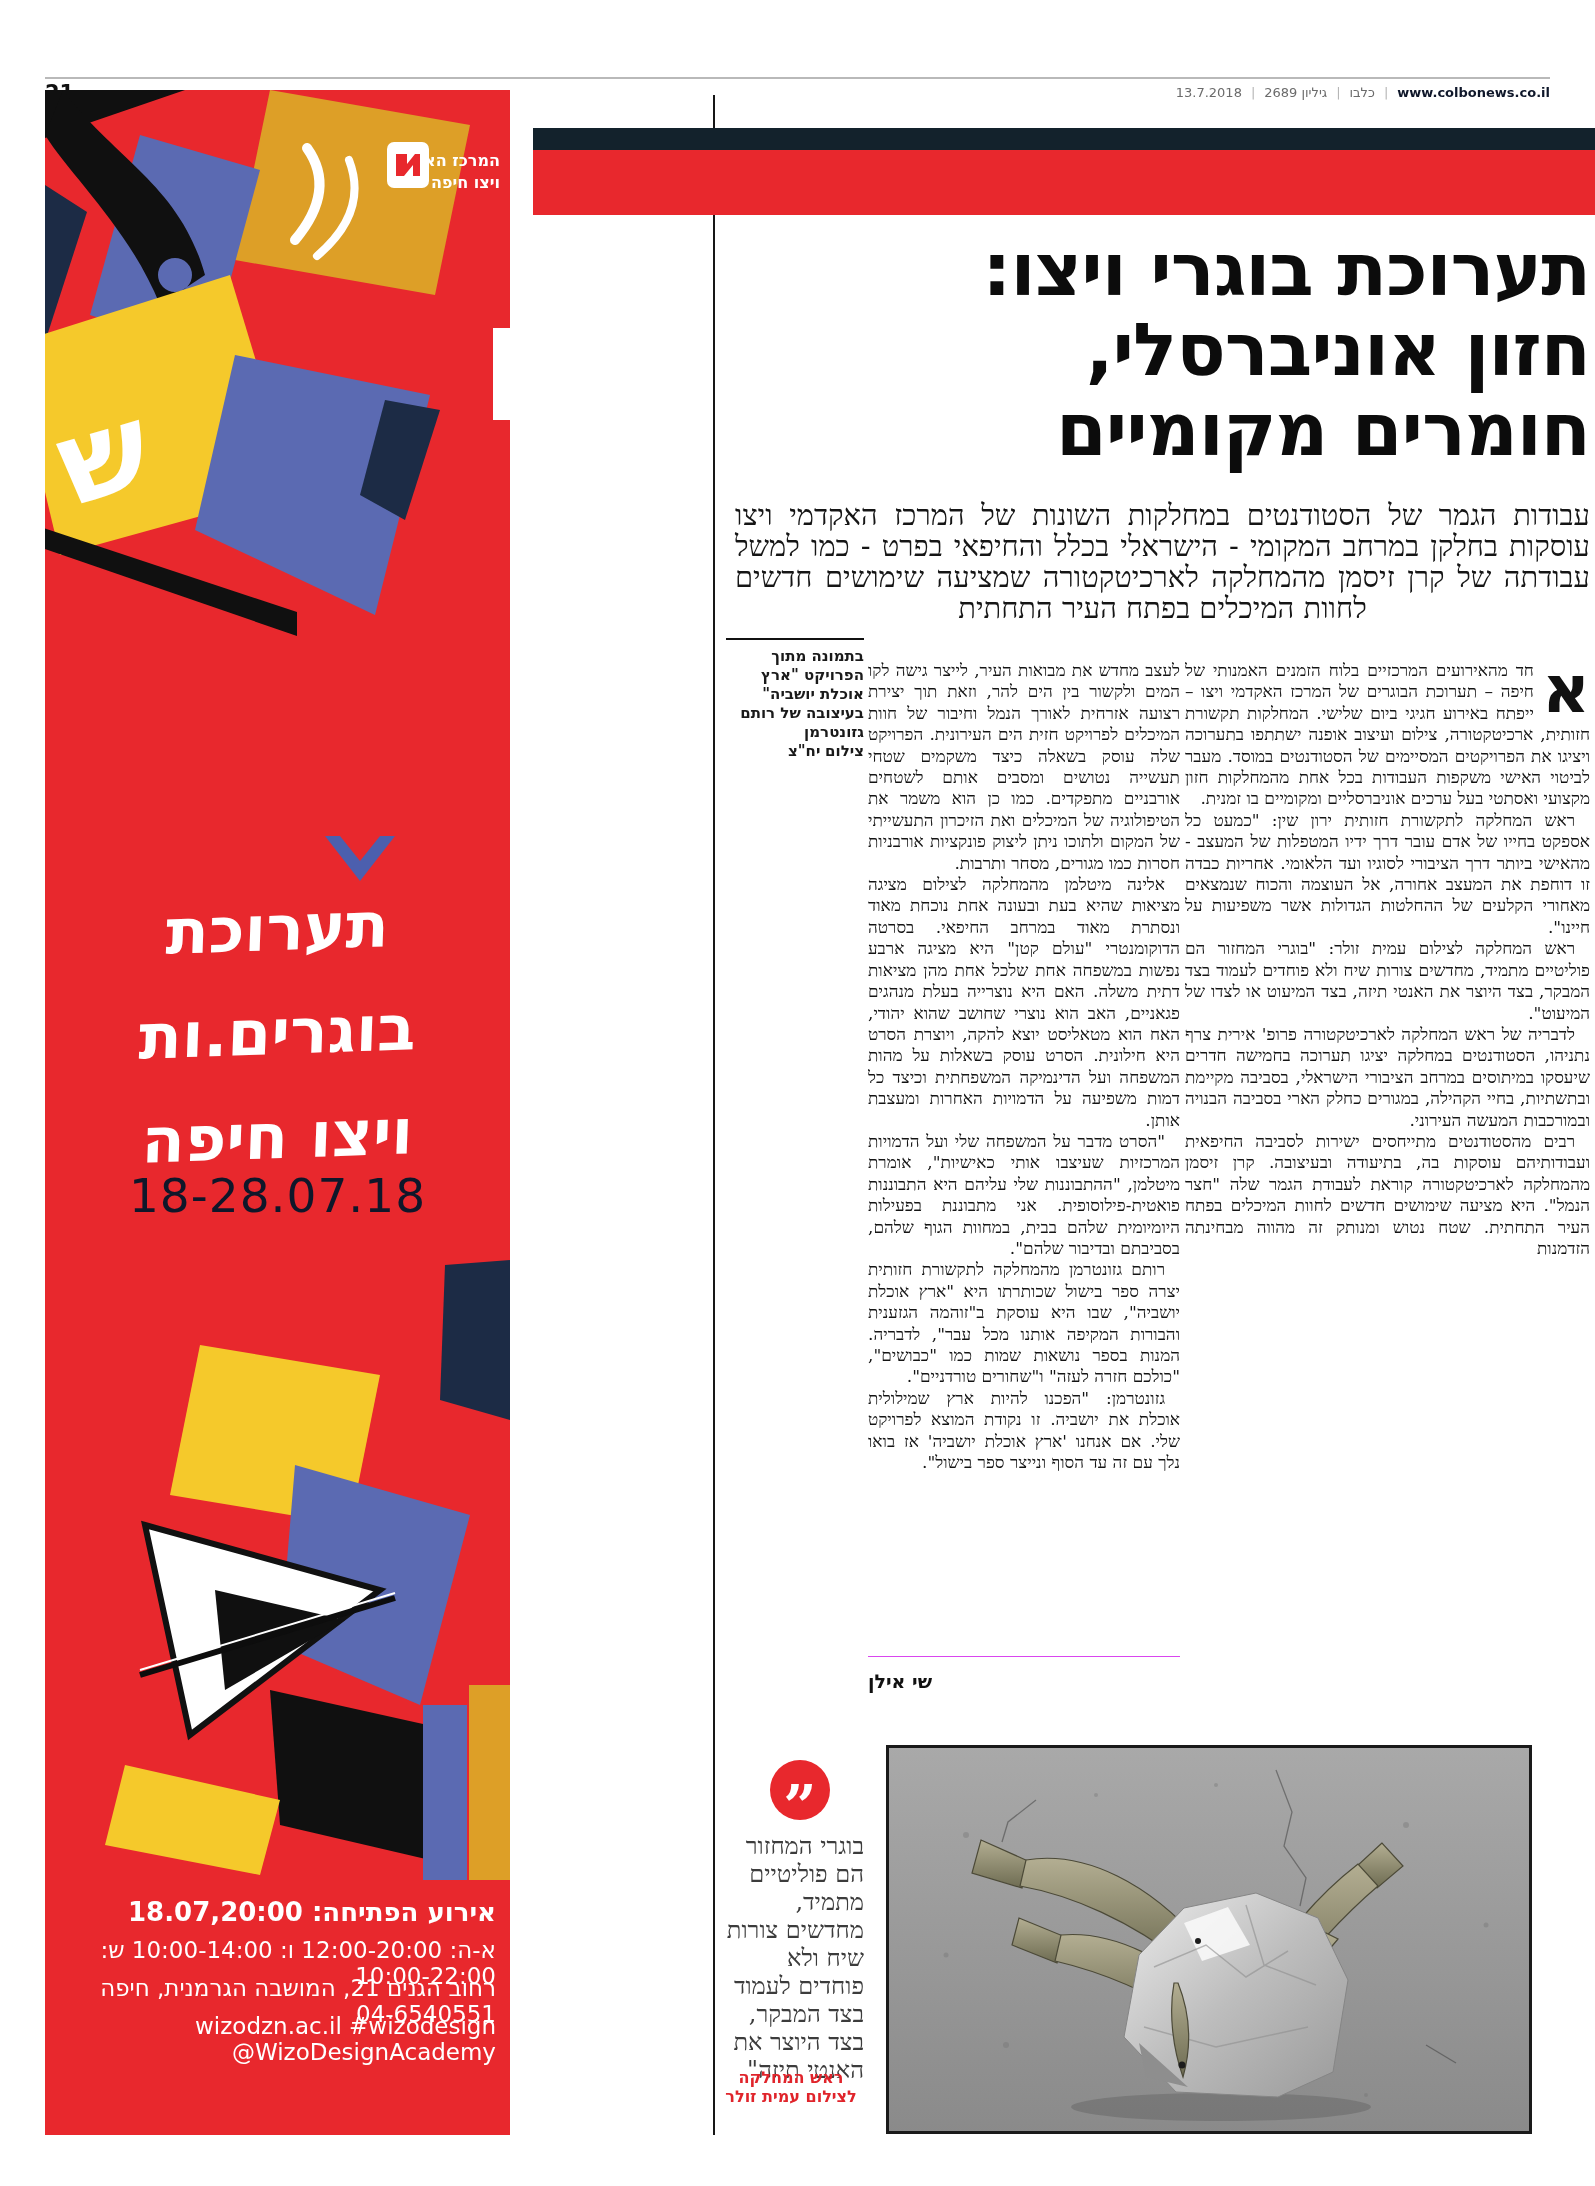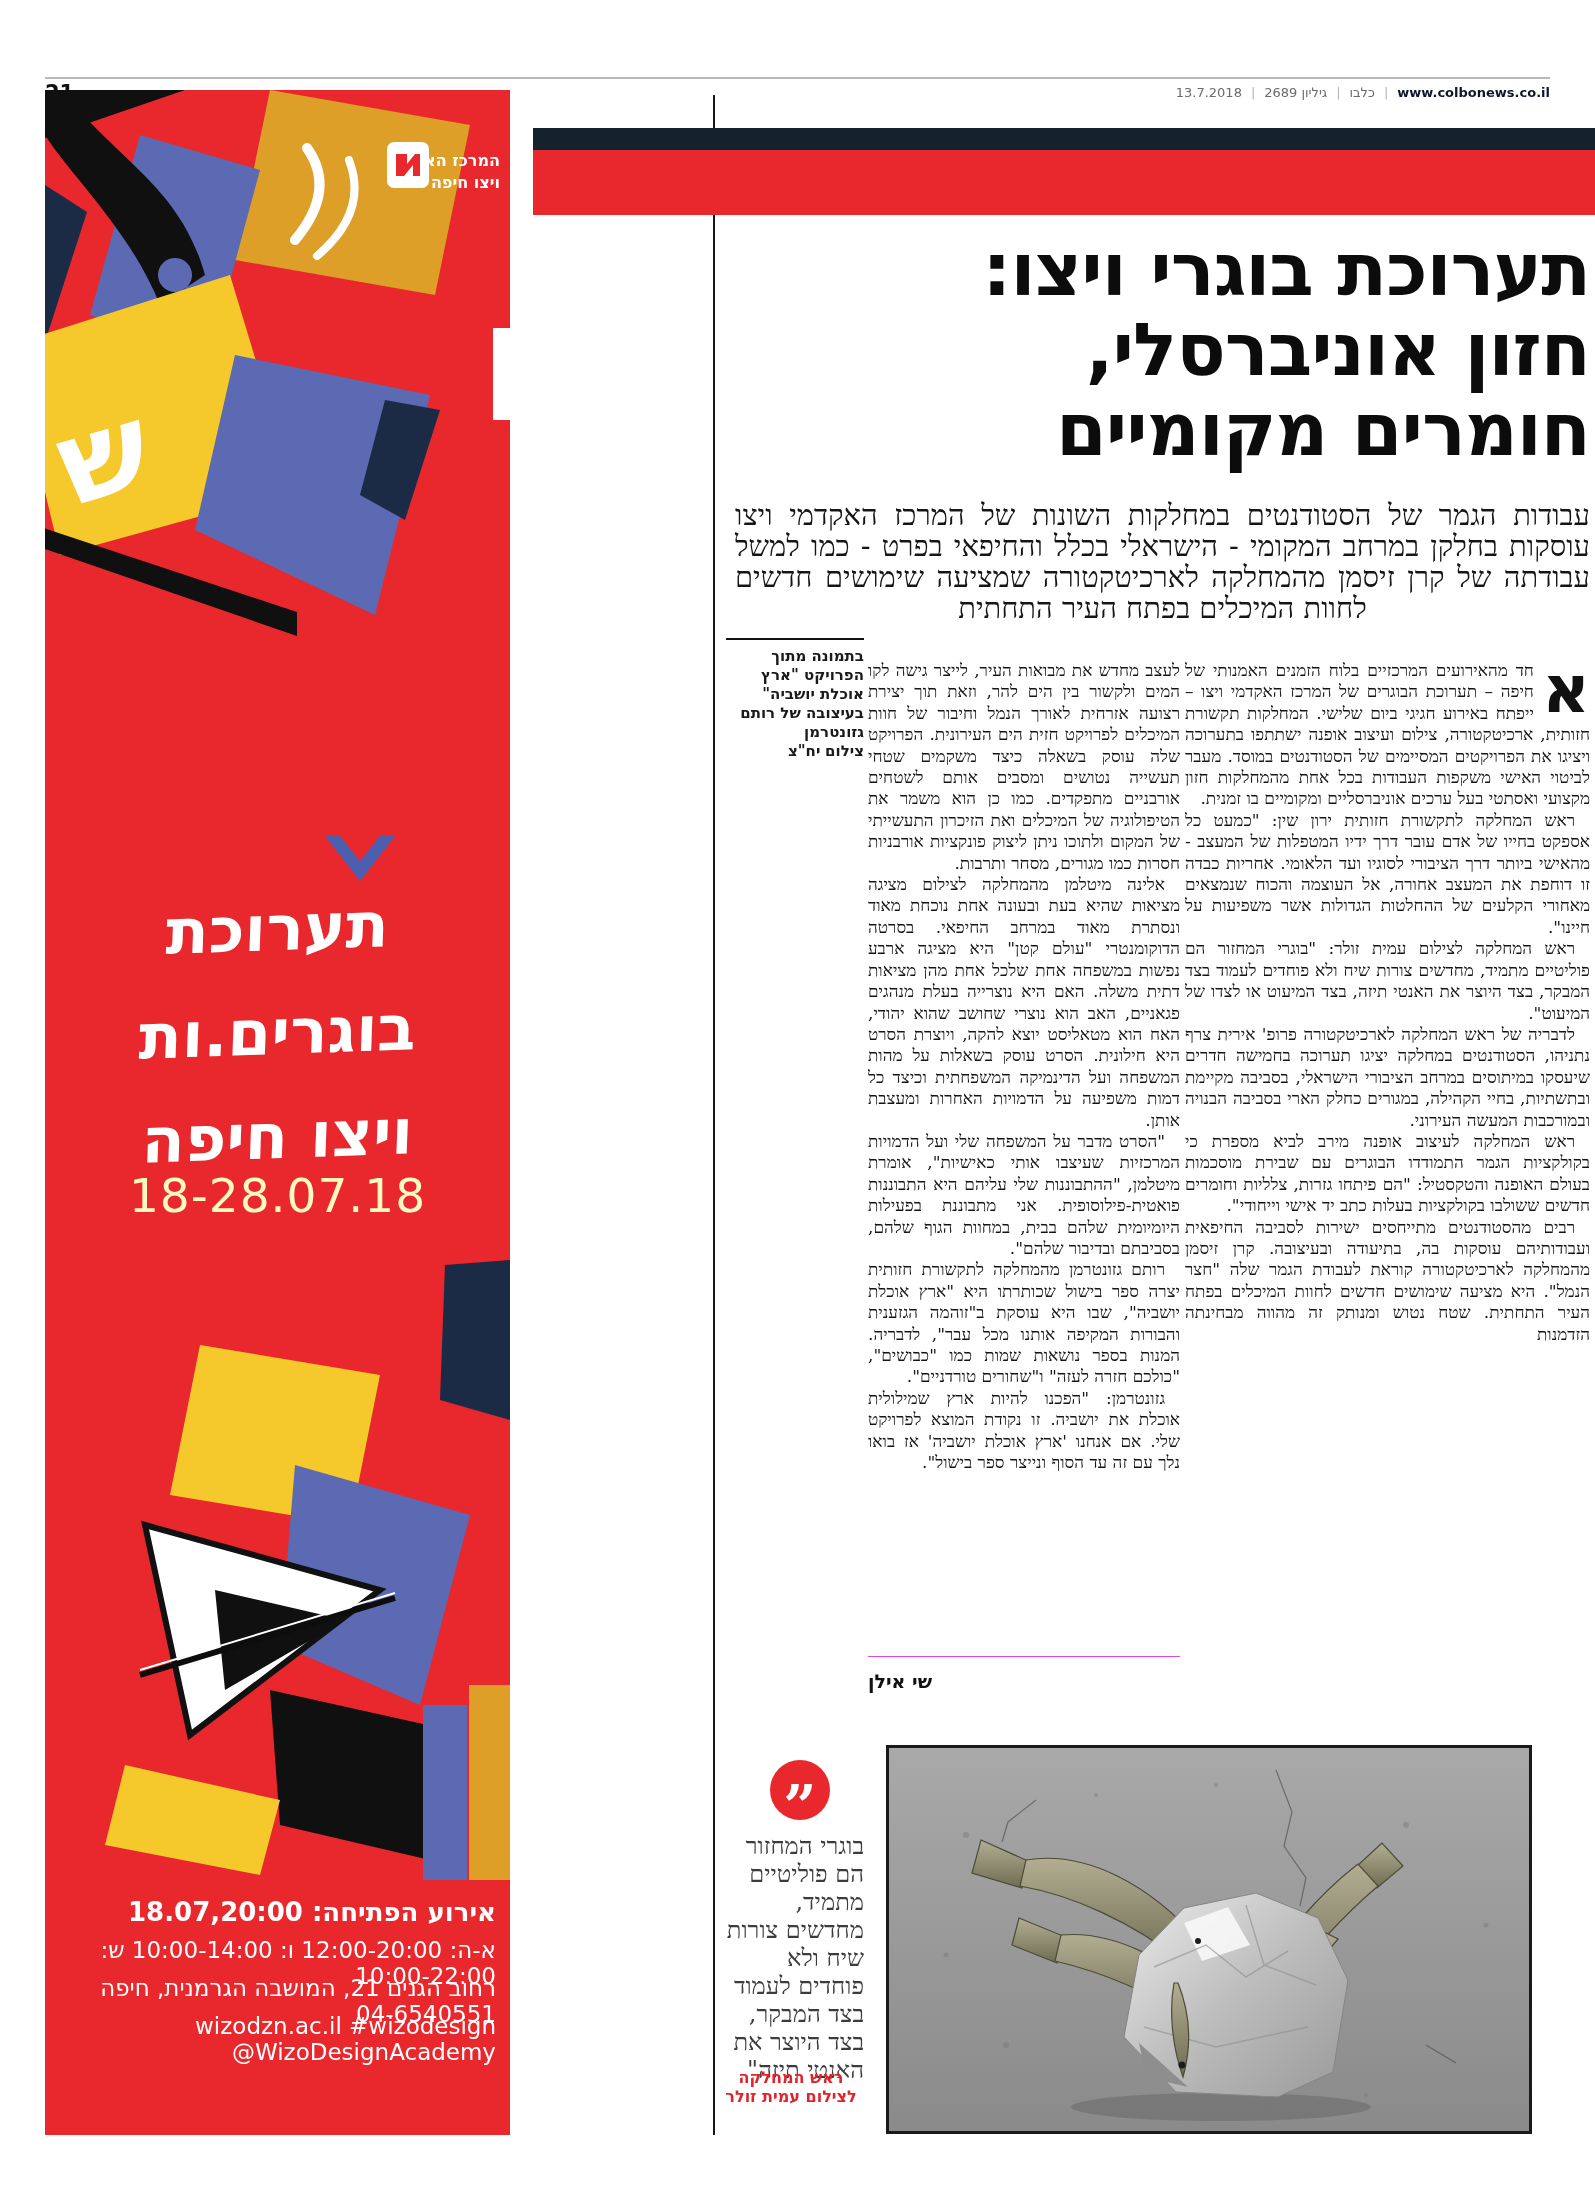--- a/index.html
+++ b/index.html
@@ -15,21 +15,21 @@
   #masthead .url{color:#0f172a;font-weight:bold;direction:ltr;}
   #masthead .sep{color:#b5b5b5;}
 
   
   #ad{left:45px;top:90px;width:465px;height:2045px;background:#e8282d;overflow:hidden;}
   #ad svg{position:absolute;display:block;}
   #ad-logo{position:absolute;top:52px;right:10px;z-index:5;display:flex;flex-direction:column;align-items:flex-end;}
   #ad-logo .txt{color:#fff;font-size:16px;font-weight:bold;line-height:1.35;text-align:right;margin-top:8px;}
   .ad-title{position:absolute;width:100%;text-align:center;color:#fff;font-weight:800;
             font-size:63px;transform:rotate(-2deg) skewX(-4deg);z-index:4;white-space:nowrap;}
-  #ad-date{position:absolute;top:1078px;width:100%;text-align:center;color:#fef9c3;font-size:47px;
+  #ad-date{position:absolute;top:1078px;width:100%;text-align:center;color:#0f172a;font-size:47px;
            letter-spacing:1px;direction:ltr;z-index:4;}
   .ad-info{position:absolute;width:100%;padding-left:14px;padding-right:14px;box-sizing:border-box;
            text-align:right;color:#fff;z-index:4;}
   #ad-info-1{top:1807px;font-size:26px;font-weight:bold;margin-left:28px;}
   #ad-info-2{top:1847px;font-size:23px;}
   #ad-info-3{top:1885px;font-size:23px;}
   #ad-info-4{top:1923px;font-size:23px;direction:ltr;text-align:right;}
 
   
   #article-divider{left:713px;top:95px;width:2px;height:2040px;background:#161616;}
@@ -169,21 +169,20 @@
   </div>
 
   <div class="abs bodycol" id="col-right">
     <p class="first">
       <span class="dropcap">א</span>
       <span>חד מהאירועים המרכזיים בלוח הזמנים האמנותי של חיפה – תערוכת הבוגרים של המרכז האקדמי ויצו – ייפתח באירוע חגיגי ביום שלישי. המחלקות תקשורת חזותית, ארכיטקטורה, צילום ועיצוב אופנה ישתתפו בתערוכה ויציגו את הפרויקטים המסיימים של הסטודנטים במוסד. מעבר לביטוי האישי משקפות העבודות בכל אחת מהמחלקות חזון מקצועי ואסתטי בעל ערכים אוניברסליים ומקומיים בו זמנית.</span>
     </p>
     <p>ראש המחלקה לתקשורת חזותית ירון שין: "כמעט כל אספקט בחייו של אדם עובר דרך ידיו המטפלות של המעצב - מהאישי ביותר דרך הציבורי לסוגיו ועד הלאומי. אחריות כבדה זו דוחפת את המעצב אחורה, אל העוצמה והכוח שנמצאים מאחורי הקלעים של ההחלטות הגדולות אשר משפיעות על חיינו".</p>
     <p>ראש המחלקה לצילום עמית זולר: "בוגרי המחזור הם פוליטיים מתמיד, מחדשים צורות שיח ולא פוחדים לעמוד בצד המבקר, בצד היוצר את האנטי תיזה, בצד המיעוט או לצדו של המיעוט".</p>
     <p>לדבריה של ראש המחלקה לארכיטקטורה פרופ' אירית צרף נתניהו, הסטודנטים במחלקה יציגו תערוכה בחמישה חדרים שיעסקו במיתוסים במרחב הציבורי הישראלי, בסביבה מקיימת ובתשתיות, בחיי הקהילה, במגורים כחלק הארי בסביבה הבנויה ובמורכבות המעשה העירוני.</p>
-    <p>ראש המחלקה לעיצוב אופנה מירב לביא מספרת כי בקולקציות הגמר התמודדו הבוגרים עם שבירת מוסכמות בעולם האופנה והטקסטיל: "הם פיתחו גזרות, צלליות וחומרים חדשים ששולבו בקולקציות בעלות כתב יד אישי וייחודי".</p>
     <p>רבים מהסטודנטים מתייחסים ישירות לסביבה החיפאית ועבודותיהם עוסקות בה, בתיעודה ובעיצובה. קרן זיסמן מהמחלקה לארכיטקטורה קוראת לעבודת הגמר שלה "חצר הנמל". היא מציעה שימושים חדשים לחוות המיכלים בפתח העיר התחתית. שטח נטוש ומנותק זה מהווה מבחינתה הזדמנות</p>
   </div>
 
   <div class="abs bodycol" id="col-mid">
     <p class="first">לעצב מחדש את מבואות העיר, לייצר גישה לקו המים ולקשור בין הים להר, וזאת תוך יצירת רצועה אזרחית לאורך הנמל וחיבור של חוות המיכלים לפרויקט חזית הים העירונית. הפרויקט שלה עוסק בשאלה כיצד משקמים שטחי תעשייה נטושים ומסבים אותם לשטחים אורבניים מתפקדים. כמו כן הוא משמר את הטיפולוגיה של המיכלים ואת הזיכרון התעשייתי של המקום ולתוכו ניתן ליצוק פונקציות אורבניות חסרות כמו מגורים, מסחר ותרבות.</p>
     <p>אלינה מיטלמן מהמחלקה לצילום מציגה מציאות שהיא בעת ובעונה אחת נוכחת מאוד ונסתרת מאוד במרחב החיפאי. בסרטה הדוקומנטרי "עולם קטן" היא מציגה ארבע נפשות במשפחה אחת שלכל אחת מהן מציאות דתית משלה. האם היא נוצרייה בעלת מנהגים פגאניים, האב הוא נוצרי שחושב שהוא יהודי, האח הוא מטאליסט יוצא להקה, ויוצרת הסרט היא חילונית. הסרט עוסק בשאלות על מהות המשפחה ועל הדינמיקה המשפחתית וכיצד כל דמות משפיעה על הדמויות האחרות ומעצבת אותן.</p>
     <p>"הסרט מדבר על המשפחה שלי ועל הדמויות המרכזיות שעיצבו אותי כאישיות", אומרת מיטלמן, "ההתבוננות שלי עליהם היא התבוננות פואטית-פילוסופית. אני מתבוננת בפעילות היומיומית שלהם בבית, במחוות הגוף שלהם, בסביבתם ובדיבור שלהם".</p>
     <p>רותם גזונטרמן מהמחלקה לתקשורת חזותית יצרה ספר בישול שכותרתו היא "ארץ אוכלת יושביה", שבו היא עוסקת ב"זוהמה הגזענית והבורות המקיפה אותנו מכל עבר", לדבריה. המנות בספר נושאות שמות כמו "כבושים", "כולכם חזרה לעזה" ו"שחורים טורדניים".</p>
     <p>גזונטרמן: "הפכנו להיות ארץ שמילולית אוכלת את יושביה. זו נקודת המוצא לפרויקט שלי. אם אנחנו 'ארץ אוכלת יושביה' אז בואו נלך עם זה עד הסוף ונייצר ספר בישול".</p>
   </div>

